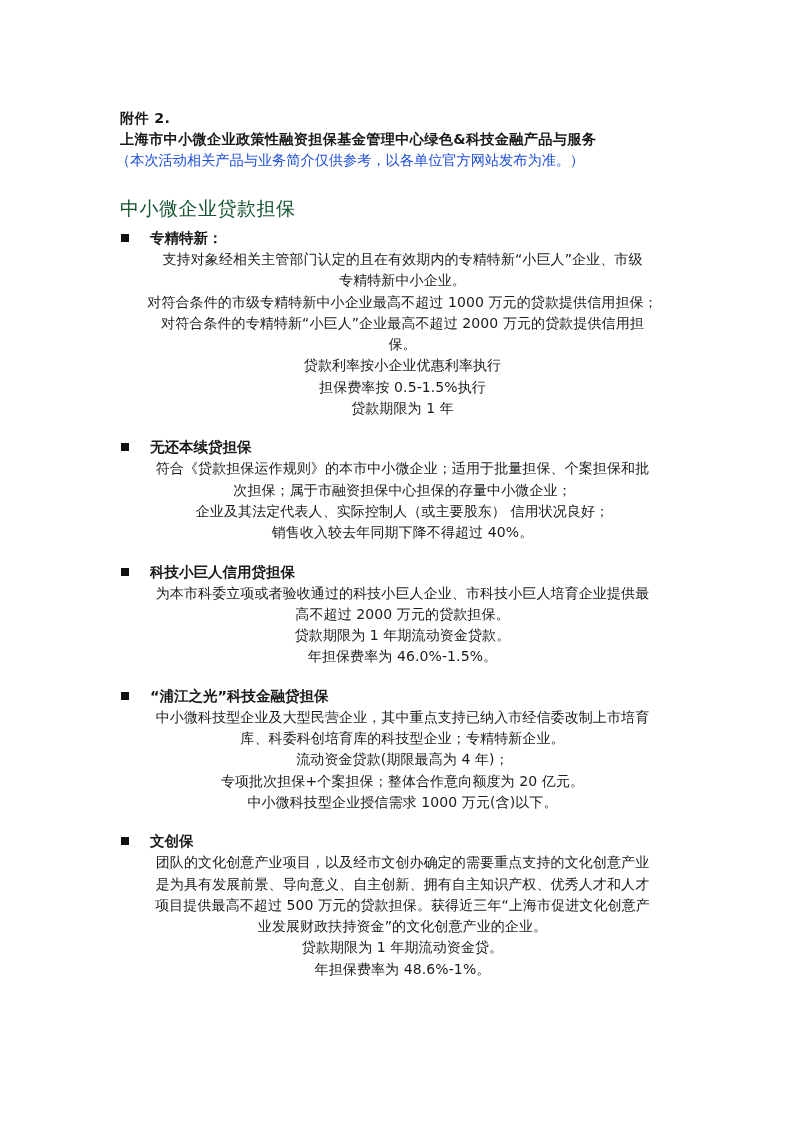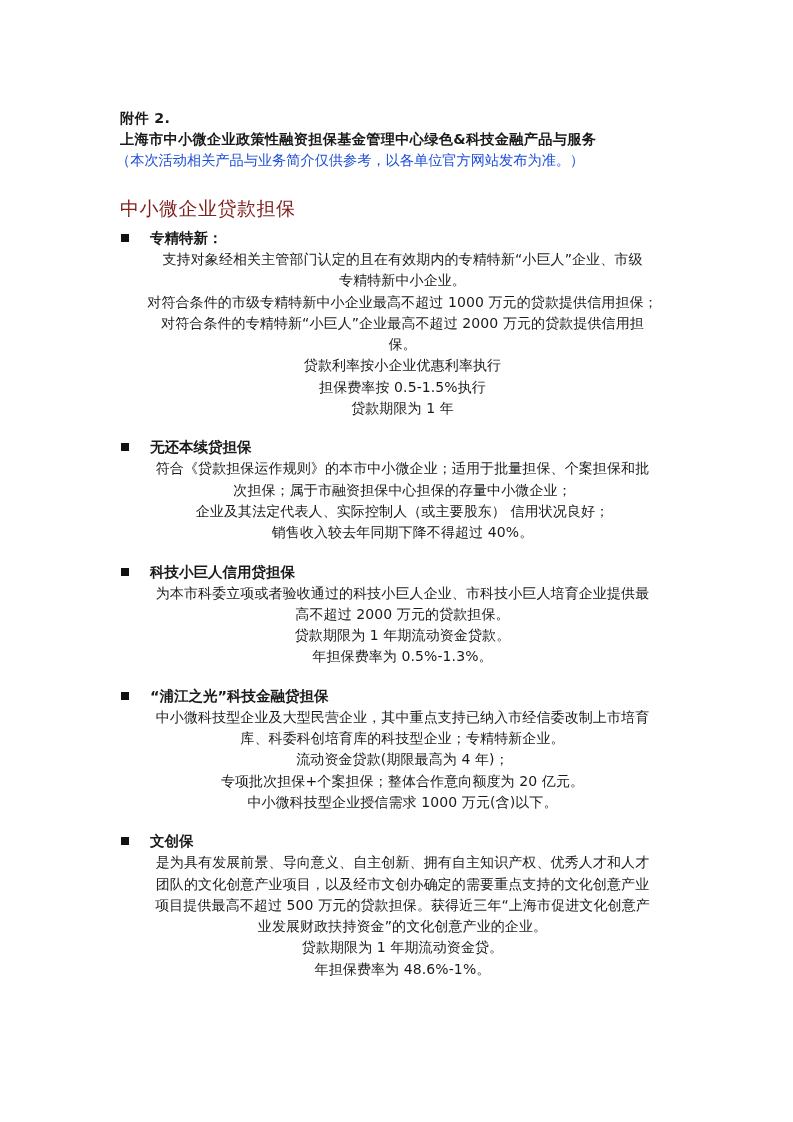--- a/index.html
+++ b/index.html
@@ -33,21 +33,21 @@
       line-height: 21px;
       letter-spacing: 0.3px;
     }
     .header-note {
       font-size: 14.2px;
       line-height: 21px;
       color: #1d4ed8;
       margin-left: -4px;
     }
     .section-heading {
-      color: #7f1d1d;
+      color: #14532d;
       font-size: 19px;
       line-height: 26px;
       margin-top: 24px;
       margin-bottom: 6px;
       letter-spacing: 0.5px;
     }
     .item {
       margin-bottom: 17px;
       text-align: center;
     }
@@ -112,21 +112,21 @@
       </div>
       <div class="item">
         <div class="item-title">
           <span class="bullet"></span>
           <span>科技小巨人信用贷担保</span>
         </div>
         <div class="item-body">
           <div class="line">为本市科委立项或者验收通过的科技小巨人企业、市科技小巨人培育企业提供最</div>
           <div class="line">高不超过 2000 万元的贷款担保。</div>
           <div class="line">贷款期限为 1 年期流动资金贷款。</div>
-          <div class="line">年担保费率为 0.5%-1.3%。</div>
+          <div class="line">年担保费率为 46.0%-1.5%。</div>
         </div>
       </div>
       <div class="item">
         <div class="item-title">
           <span class="bullet"></span>
           <span>“浦江之光”科技金融贷担保</span>
         </div>
         <div class="item-body">
           <div class="line">中小微科技型企业及大型民营企业，其中重点支持已纳入市经信委改制上市培育</div>
           <div class="line">库、科委科创培育库的科技型企业；专精特新企业。</div>
@@ -134,22 +134,22 @@
           <div class="line">专项批次担保+个案担保；整体合作意向额度为  20  亿元。</div>
           <div class="line">中小微科技型企业授信需求  1000  万元(含)以下。</div>
         </div>
       </div>
       <div class="item">
         <div class="item-title">
           <span class="bullet"></span>
           <span>文创保</span>
         </div>
         <div class="item-body">
+          <div class="line">团队的文化创意产业项目，以及经市文创办确定的需要重点支持的文化创意产业</div>
           <div class="line">是为具有发展前景、导向意义、自主创新、拥有自主知识产权、优秀人才和人才</div>
-          <div class="line">团队的文化创意产业项目，以及经市文创办确定的需要重点支持的文化创意产业</div>
           <div class="line">项目提供最高不超过 500 万元的贷款担保。获得近三年“上海市促进文化创意产</div>
           <div class="line">业发展财政扶持资金”的文化创意产业的企业。</div>
           <div class="line">贷款期限为 1 年期流动资金贷。</div>
           <div class="line">年担保费率为 48.6%-1%。</div>
         </div>
       </div>
     </div>
 </div>
 
 </body></html>

